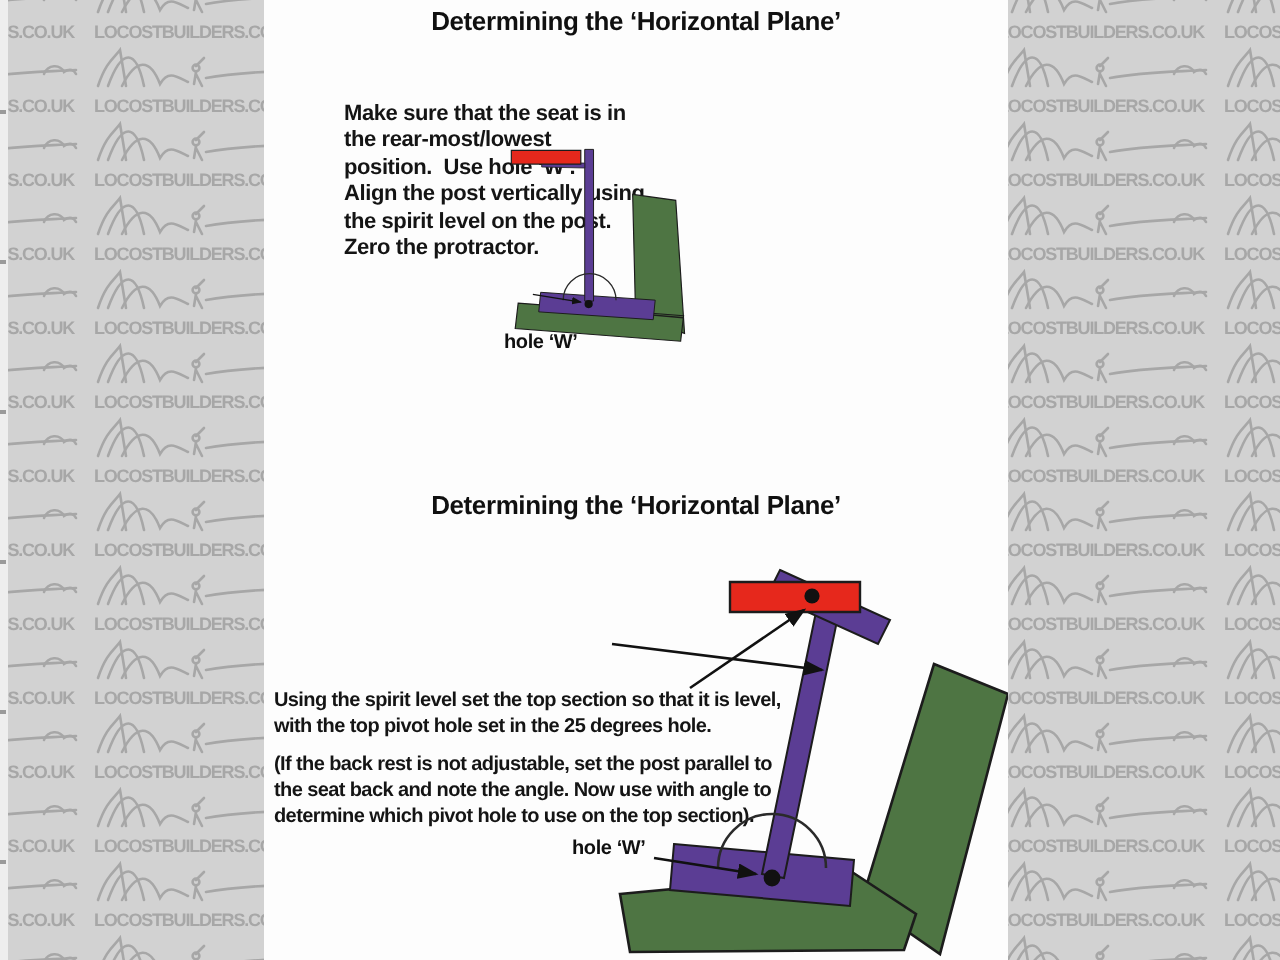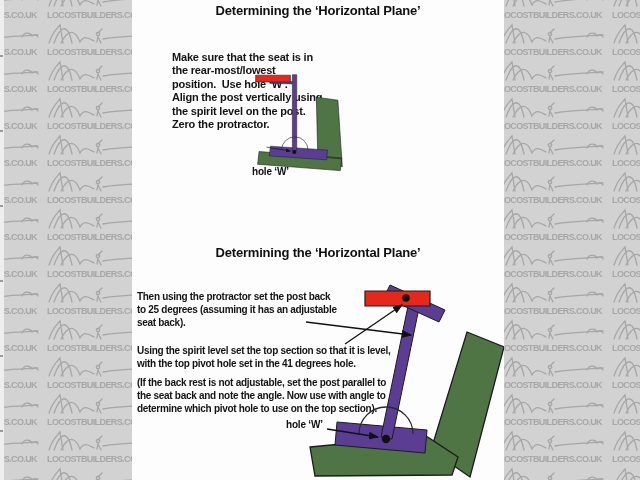--- a/index.html
+++ b/index.html
@@ -1146,25 +1146,22 @@
         <path d="M325,183 A27,27 0 0 1 379,183" fill="none" stroke="#2a2a2a" stroke-width="1.3"></path>
         <circle cx="351" cy="187" r="4.2" fill="#111"></circle>
         <line x1="294" y1="177" x2="343" y2="185" stroke="#111" stroke-width="1.3" marker-end="url(#ah1)"></line>
       </svg>
     </svg>
 
     <div class="hole-label" style="left:120px;top:166px;">hole ‘W’</div>
 
     <div class="title" style="top:245px;">Determining the ‘Horizontal Plane’</div>
 
-    <div class="body-text small" style="left:5px;top:290px;">Then using the protractor set the post back
-to 25 degrees (assuming it has an adjustable
-seat back).</div>
     <div class="body-text small" style="left:5px;top:344px;">Using the spirit level set the top section so that it is level,
-with the top pivot hole set in the 41 degrees hole.</div>
+with the top pivot hole set in the 25 degrees hole.</div>
     <div class="body-text small" style="left:5px;top:376px;">(If the back rest is not adjustable, set the post parallel to
 the seat back and note the angle. Now use with angle to
 determine which pivot hole to use on the top section).</div>
 
     <svg class="diagram" style="left:163px;top:280px;" width="217" height="200" viewBox="295 280 217 200">
       <defs>
         <marker id="ah2" markerWidth="8" markerHeight="6" refX="7" refY="3" orient="auto">
           <path d="M0,0 L8,3 L0,6 Z" fill="#111"></path>
         </marker>
       </defs>

